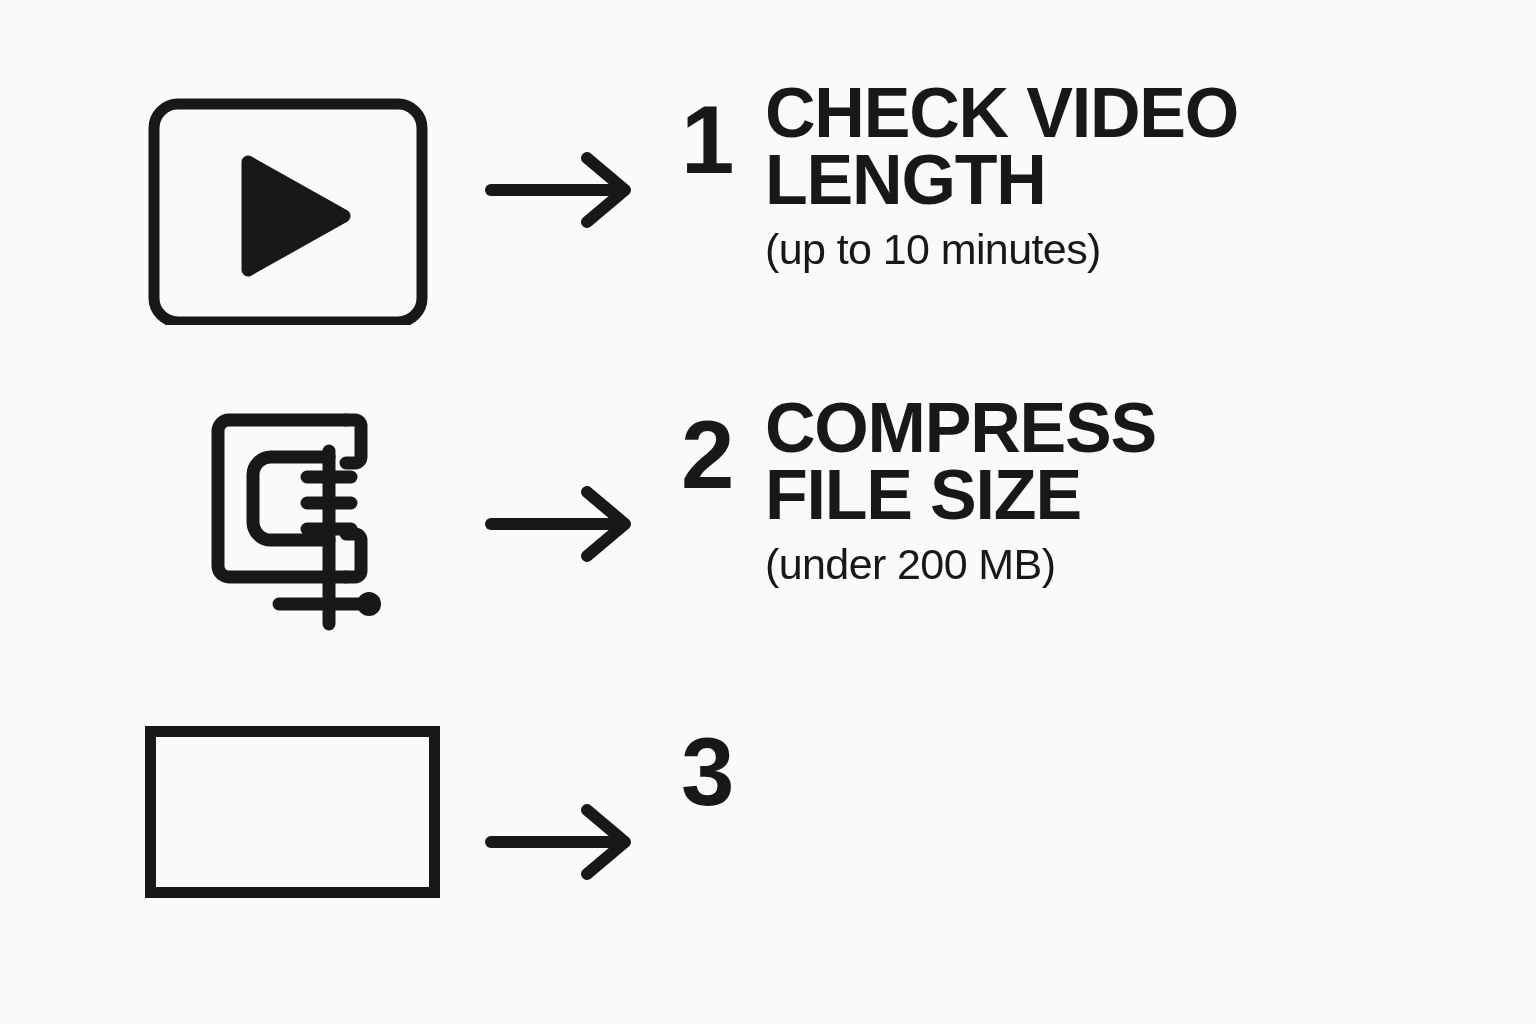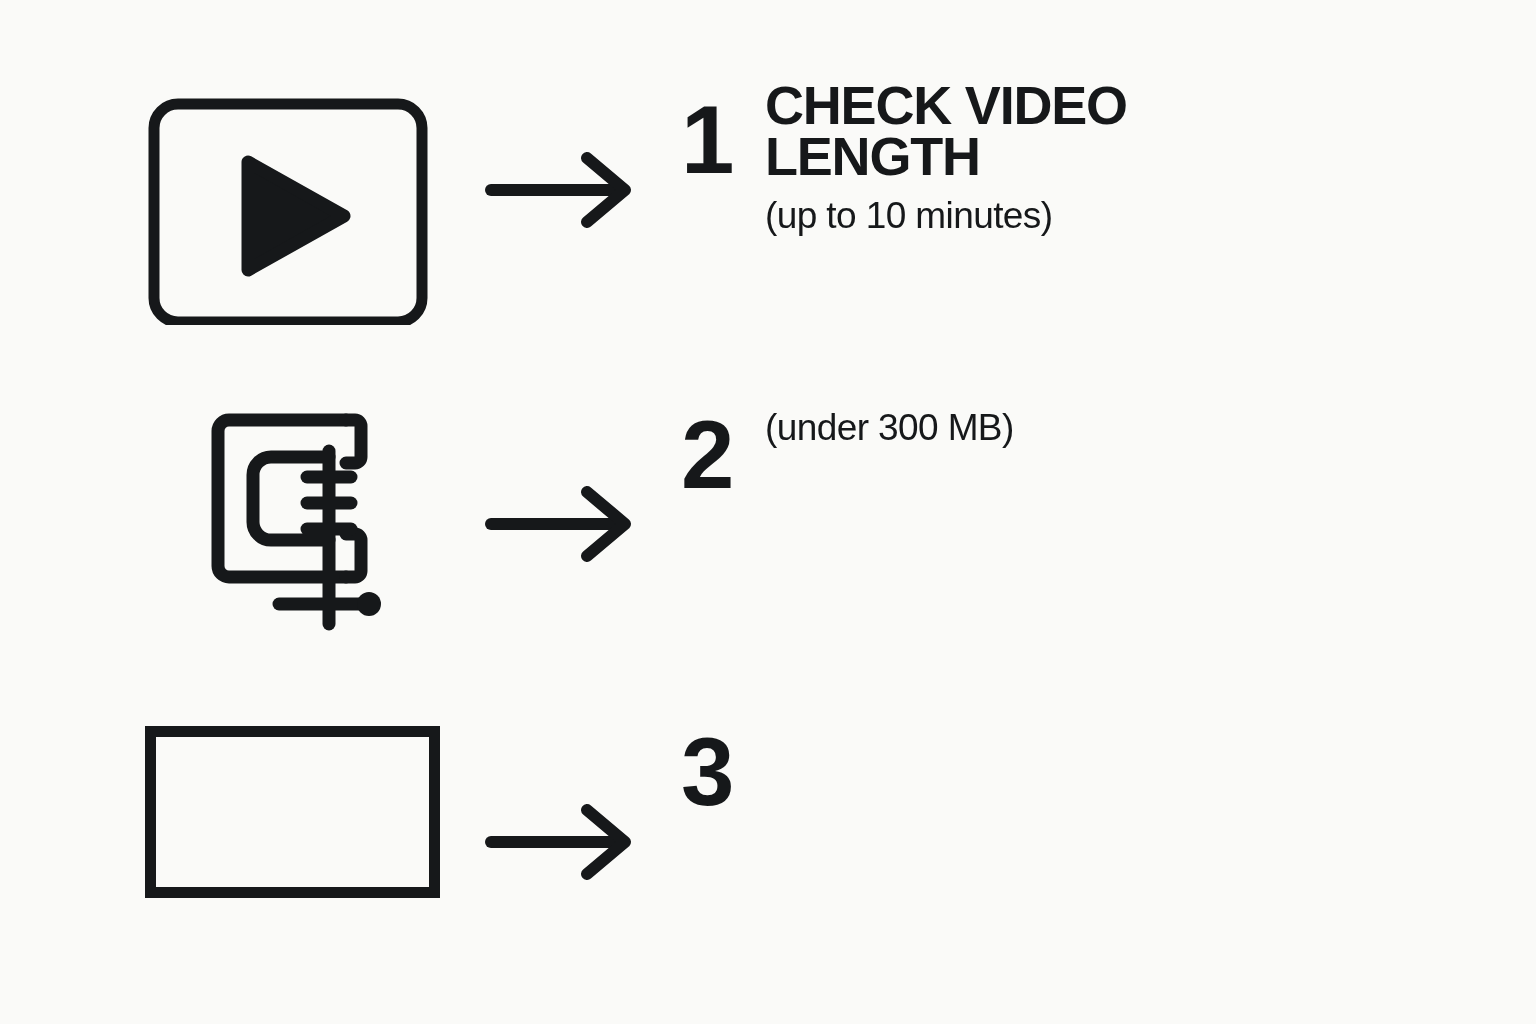--- a/index.html
+++ b/index.html
@@ -74,31 +74,31 @@
     line-height: 0.95;
     letter-spacing: -2px;
     color: #16181a;
     width: 84px;
     min-width: 84px;
   }
 
   .step-text { padding-top: 2px; }
 
   .step-title {
-    font-size: 54px;
+    font-size: 70px;
     font-weight: bold;
     line-height: 0.95;
     letter-spacing: -1.2px;
     color: #16181a;
     white-space: pre-line;
     text-transform: uppercase;
   }
 
   .step-caption {
-    font-size: 37px;
+    font-size: 43px;
     font-weight: normal;
     line-height: 1.05;
     letter-spacing: -0.6px;
     color: #16181a;
     margin-top: 14px;
   }
 
   #row-1 .step-number { padding-top: 16px; }
   #row-2 .step-number { padding-top: 16px; }
   #row-3 .step-number { padding-top: 14px; }
@@ -166,21 +166,23 @@
         <g fill="none" stroke="#16181a" stroke-width="12" stroke-linecap="round" stroke-linejoin="round">
           <line x1="8" y1="42" x2="140" y2="42"></line>
           <polyline points="104,10 142,42 104,74"></polyline>
         </g>
       </svg>
     </div>
 
     <div class="text-cell">
       <div class="step-number">2</div>
       <div class="step-text">
-        <div class="step-caption">(under 300 MB)</div>
+        <div class="step-title">COMPRESS
+FILE SIZE</div>
+        <div class="step-caption">(under 200 MB)</div>
       </div>
     </div>
   </div>
 
   <div class="step-row" id="row-3">
 
     <div class="icon-cell">
       <svg id="icon-aspect-frame" class="icon-svg" width="305" height="190" viewBox="0 0 305 190">
         <rect x="5.5" y="13.5" width="284" height="161" fill="none" stroke="#16181a" stroke-width="11"></rect>
       </svg>

